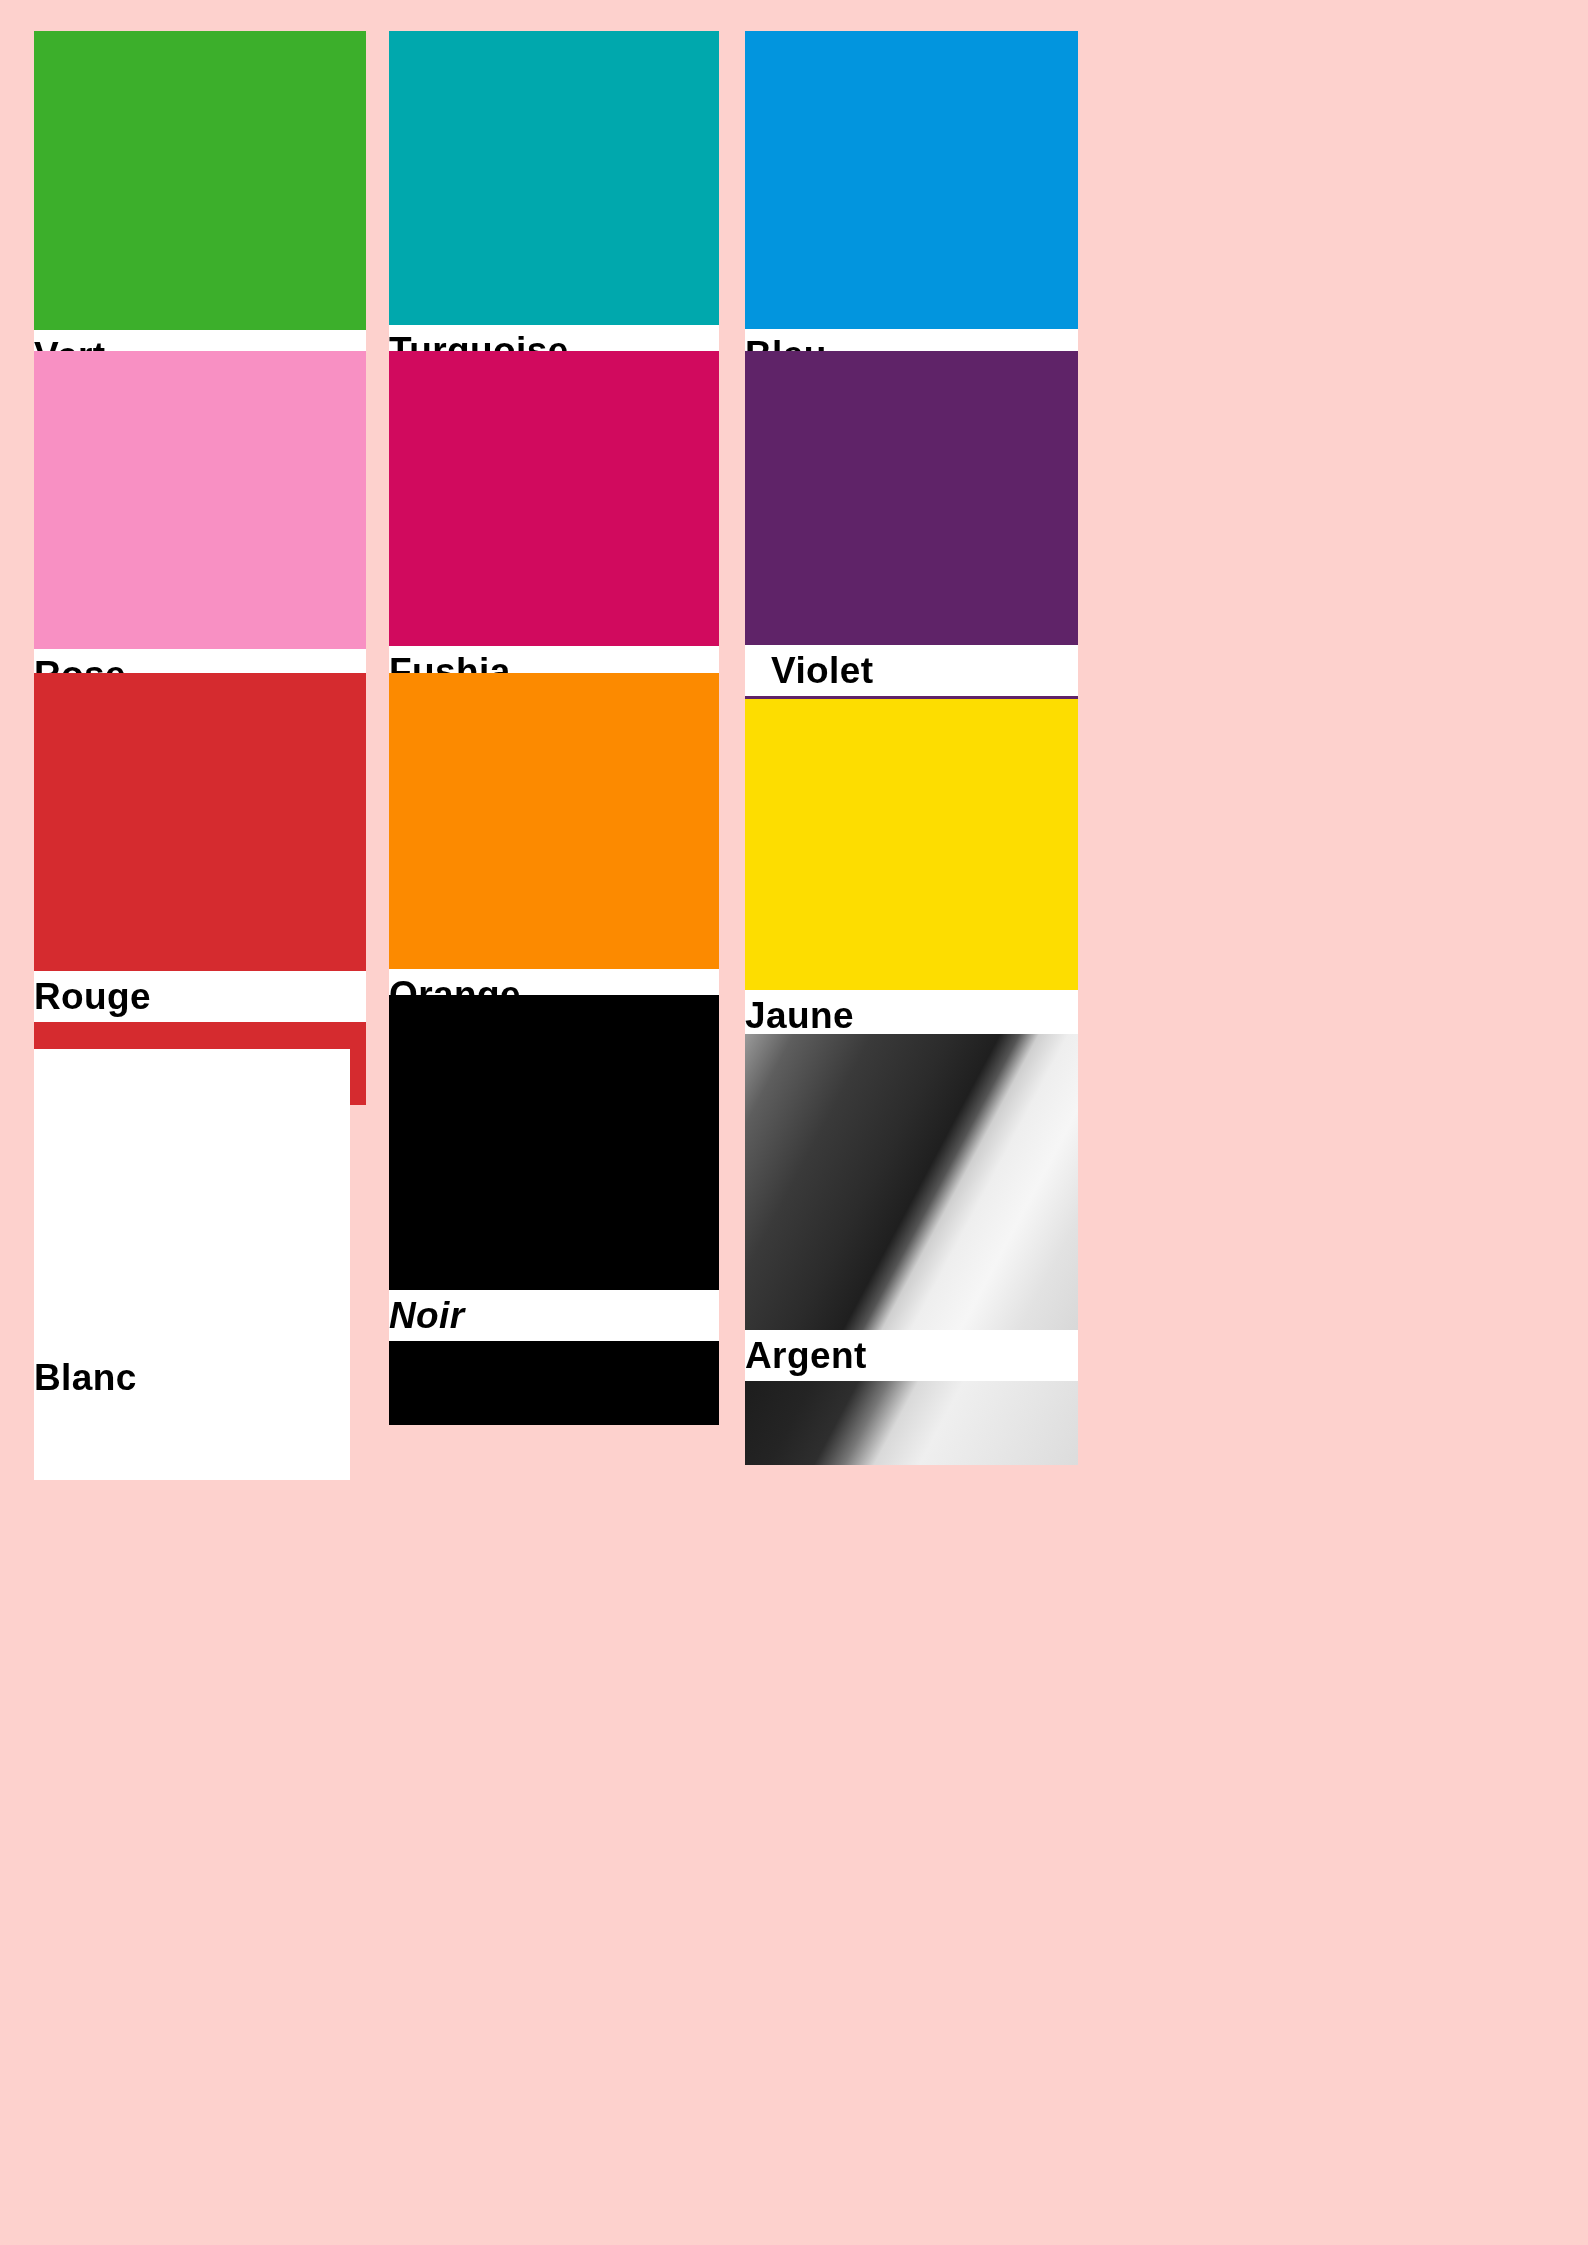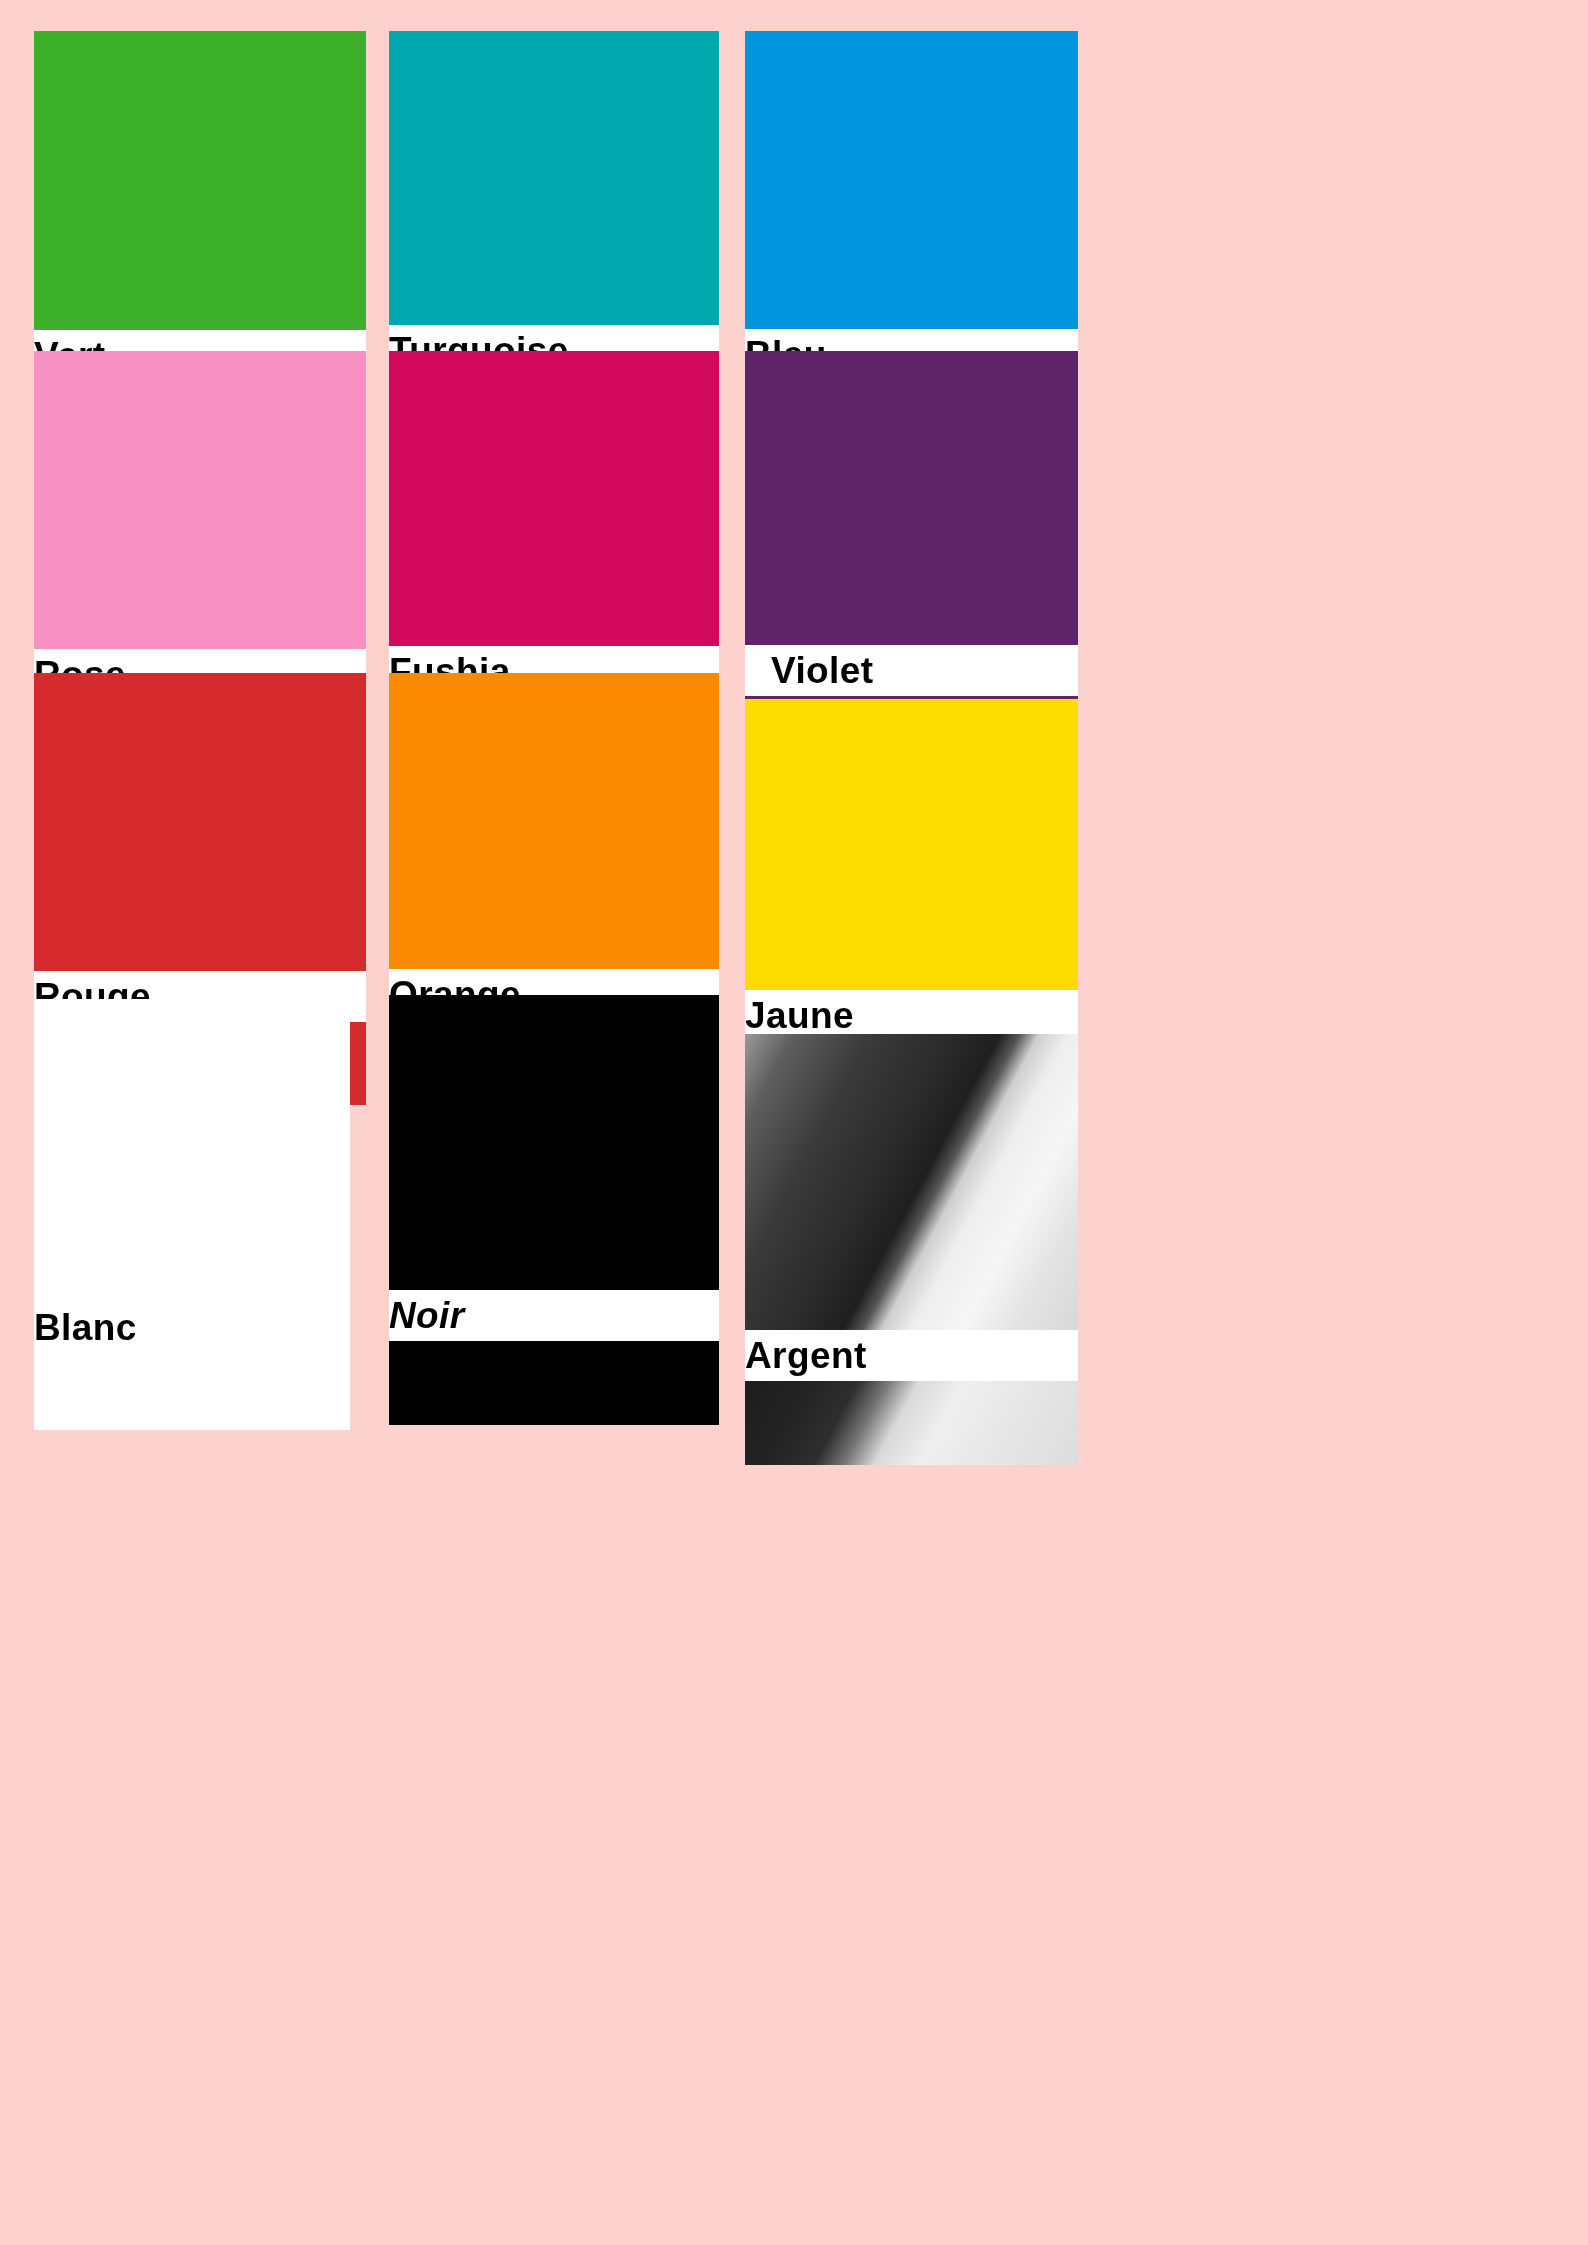--- a/index.html
+++ b/index.html
@@ -141,21 +141,21 @@
       </div>
       <div class="fill-bottom" style="height: 84px; background: rgb(252, 138, 0);"></div>
     </div>
     <div class="swatch" style="left: 745px; top: 699px; width: 333px; height: 428px;">
       <div class="fill-top" style="height: 291px; background: rgb(253, 221, 0);"></div>
       <div class="label-band" style="top: 291px; height: 51px;">
         <span class="label-text">Jaune</span>
       </div>
       <div class="fill-bottom" style="height: 86px; background: rgb(253, 221, 0);"></div>
     </div>
-    <div class="swatch" style="left: 34px; top: 999px; width: 316px; height: 431px;">
+    <div class="swatch" style="left: 34px; top: 1049px; width: 316px; height: 431px;">
       <div class="fill-top" style="height: 303px; background: rgb(255, 255, 255);"></div>
       <div class="label-band" style="top: 303px; height: 51px;">
         <span class="label-text">Blanc</span>
       </div>
       <div class="fill-bottom" style="height: 77px; background: rgb(255, 255, 255);"></div>
     </div>
     <div class="swatch" style="left: 389px; top: 995px; width: 330px; height: 430px; font-style: italic;">
       <div class="fill-top" style="height: 295px; background: rgb(0, 0, 0);"></div>
       <div class="label-band" style="top: 295px; height: 51px;">
         <span class="label-text">Noir</span>

